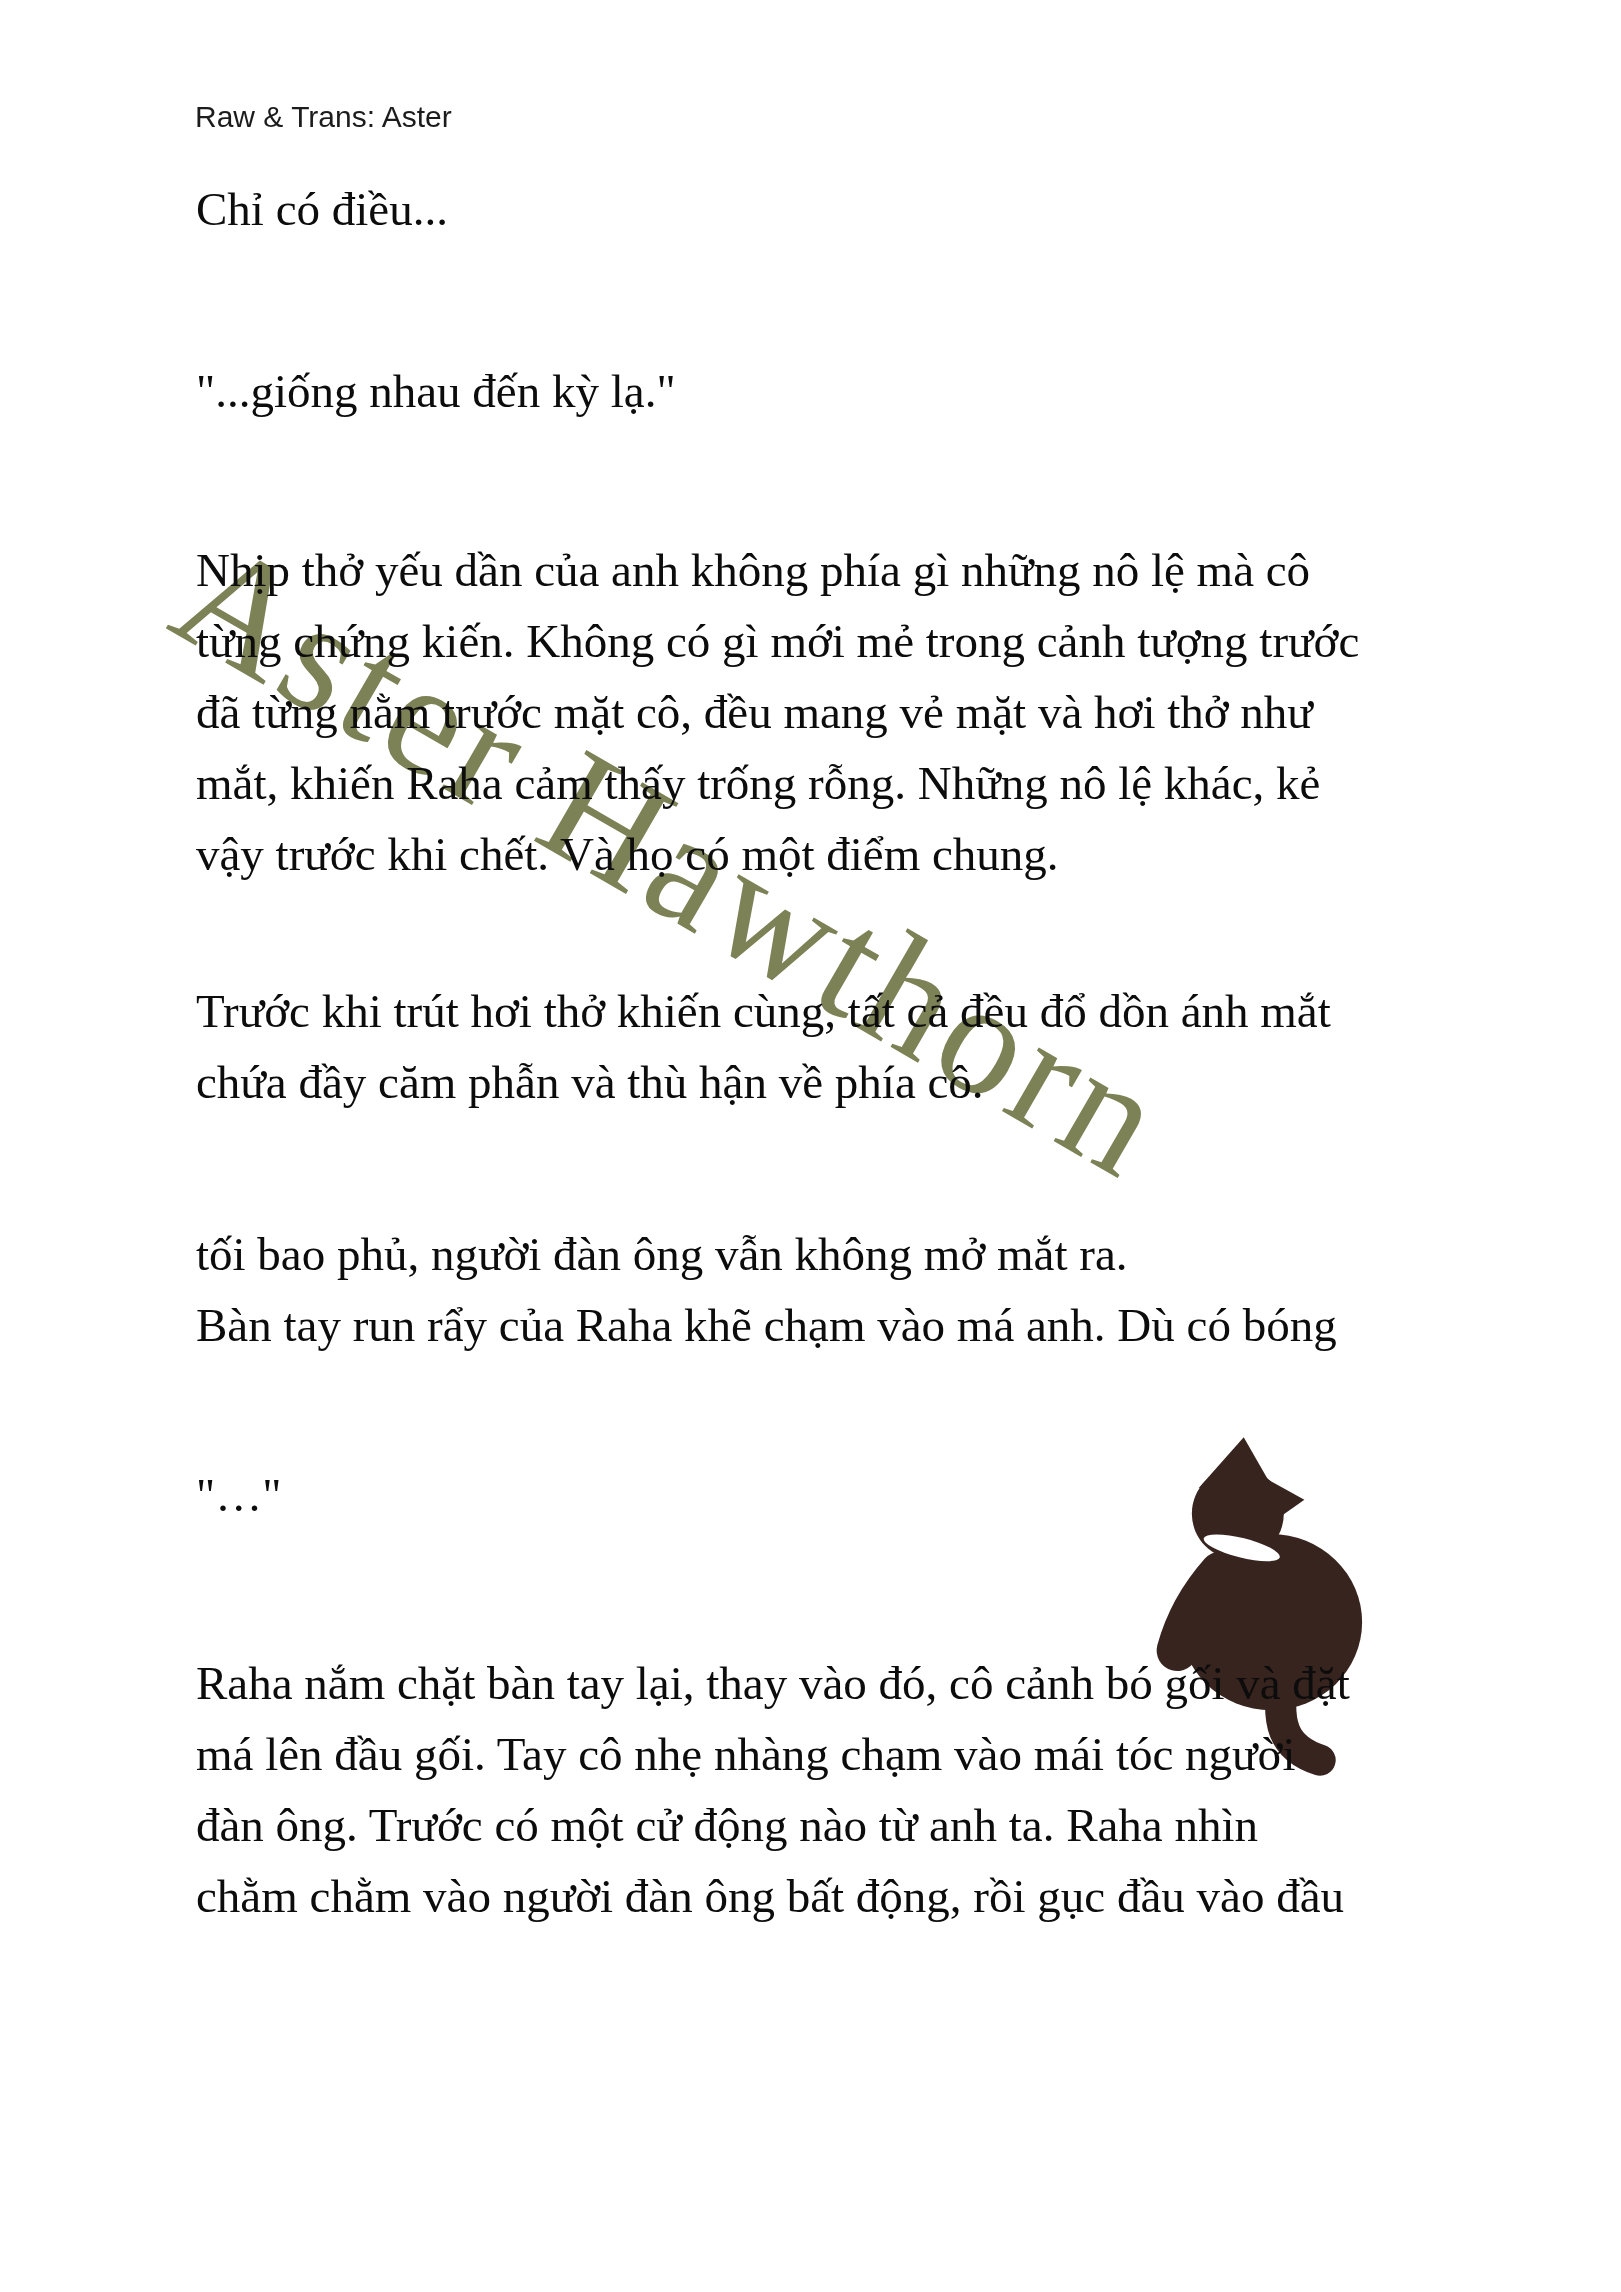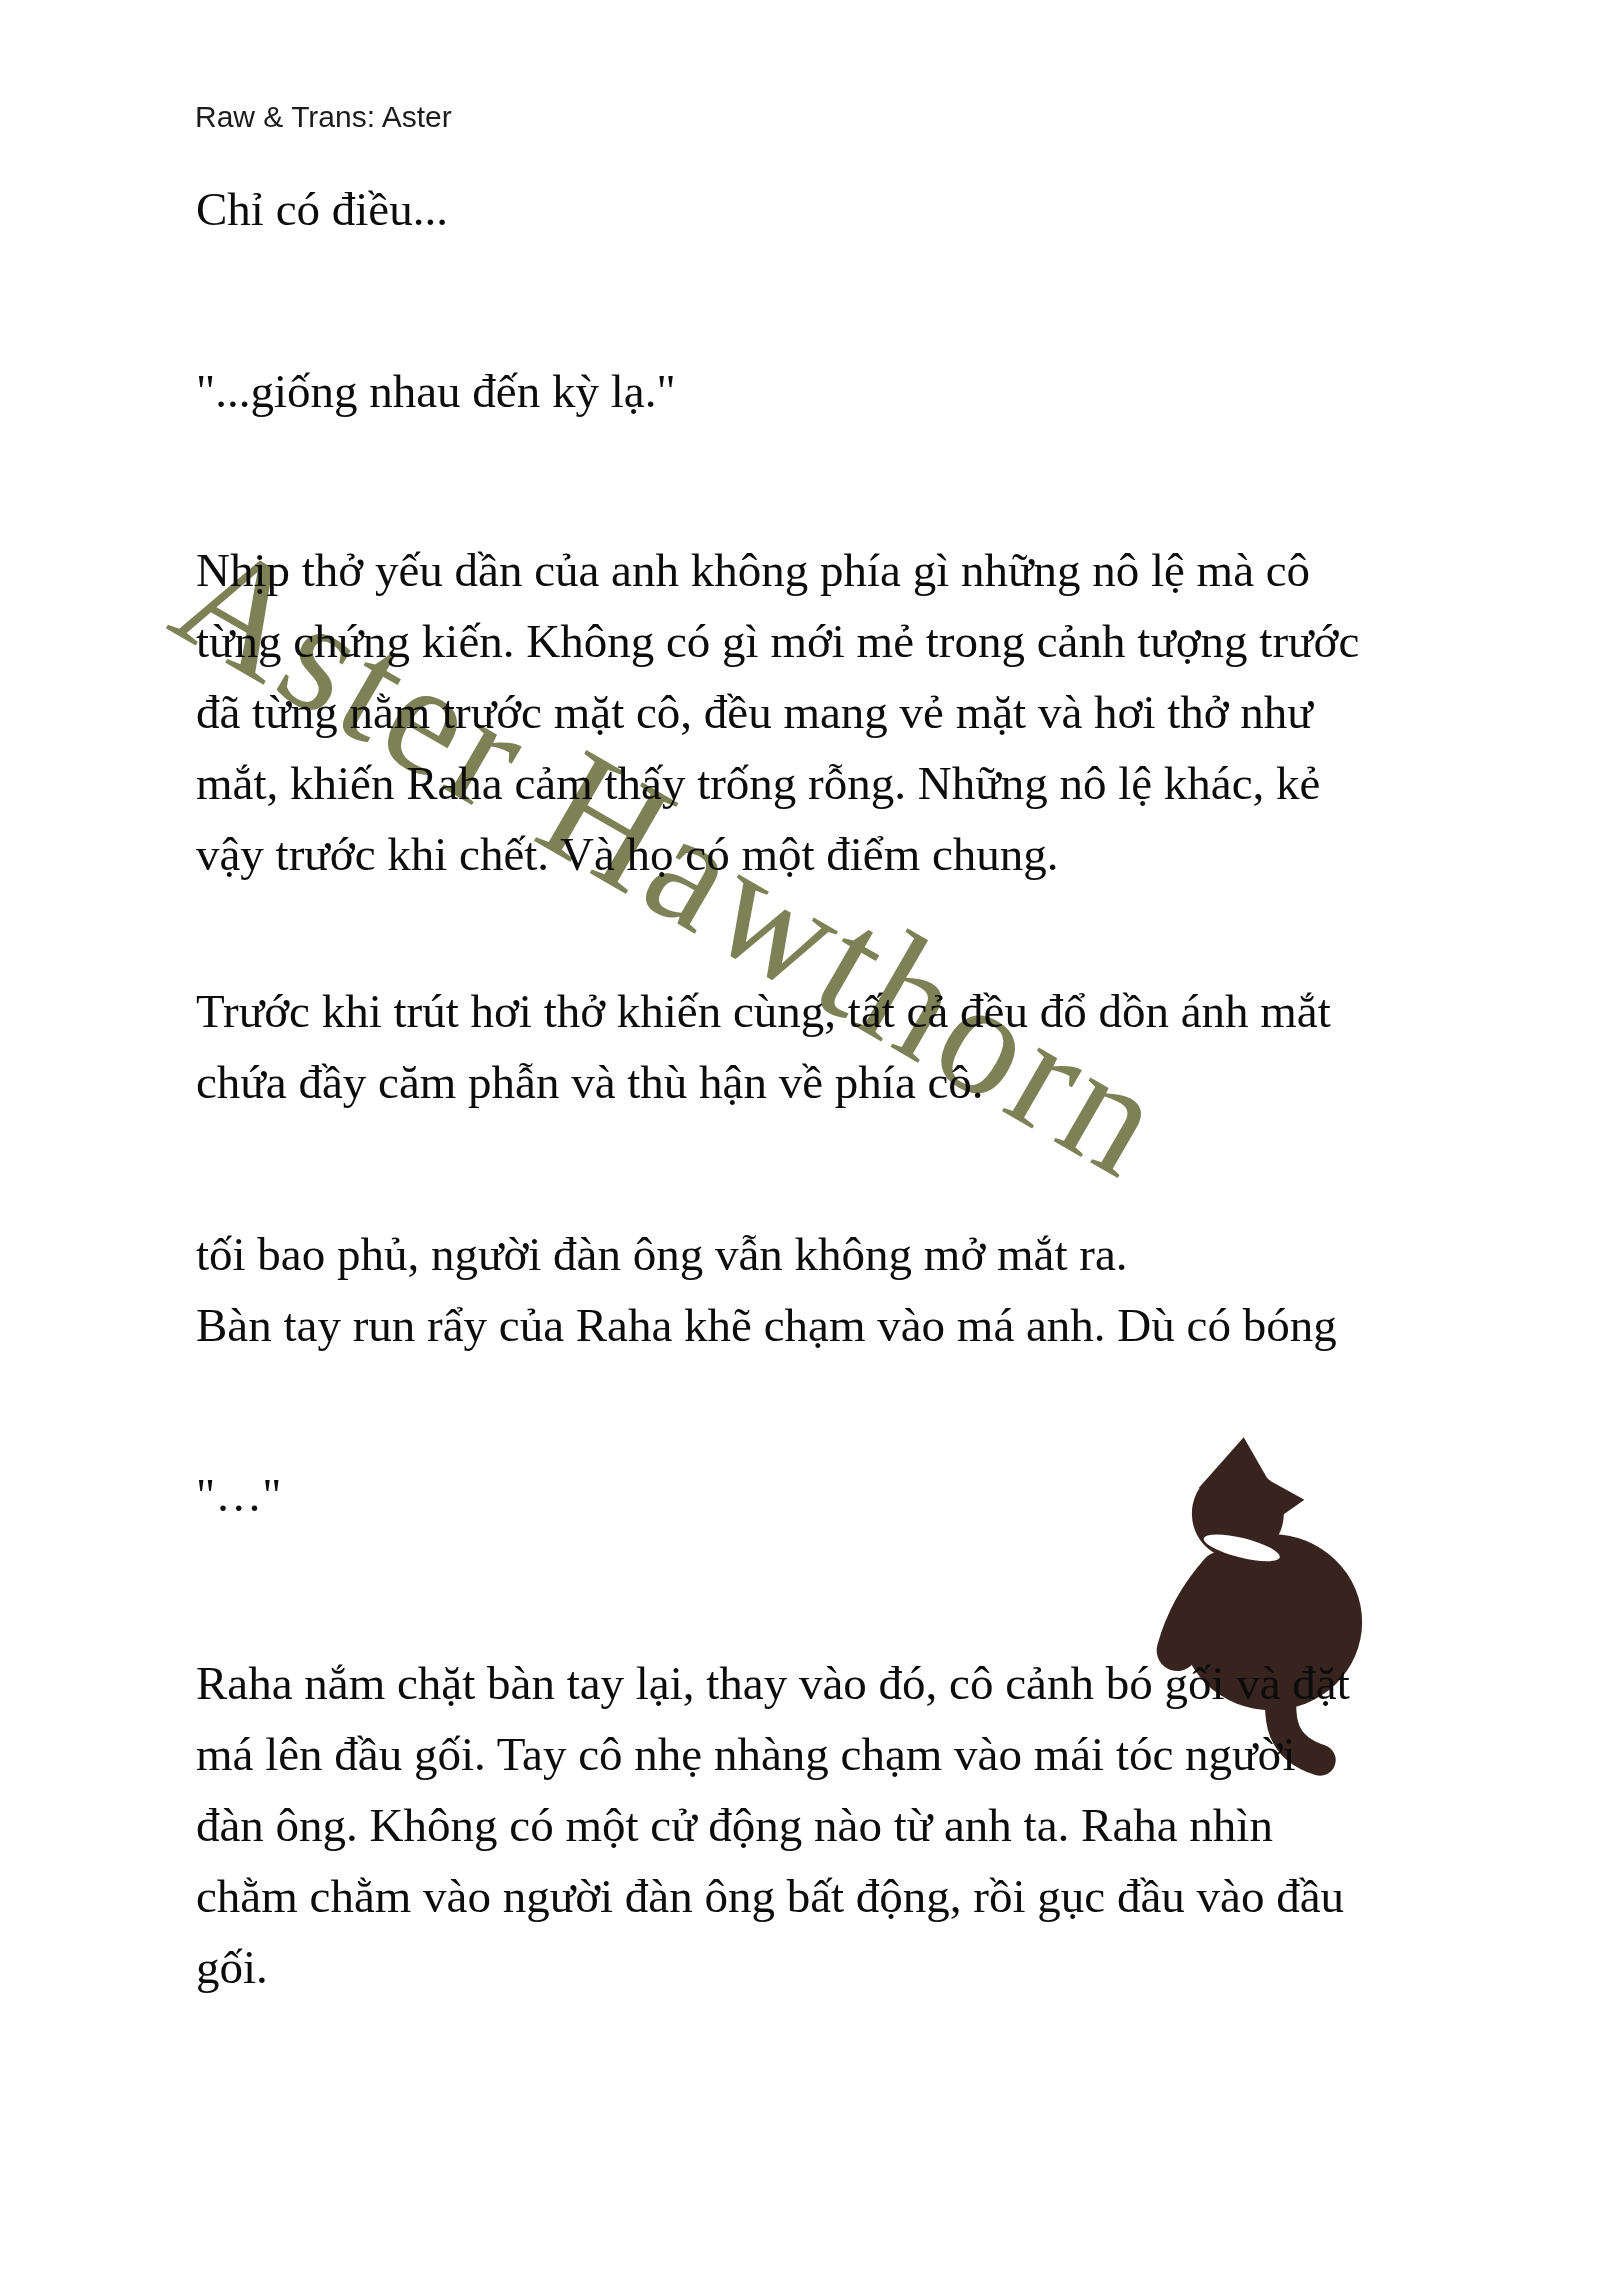--- a/index.html
+++ b/index.html
@@ -110,20 +110,19 @@
       <span class="line">Bàn tay run rẩy của Raha khẽ chạm vào má anh. Dù có bóng</span>
     </p>
 
     <p class="para" style="top:1460px">
       <span class="line">"…"</span>
     </p>
 
     <p class="para" style="top:1648px">
       <span class="line">Raha nắm chặt bàn tay lại, thay vào đó, cô cảnh bó gối và đặt</span>
       <span class="line">má lên đầu gối. Tay cô nhẹ nhàng chạm vào mái tóc người</span>
-      <span class="line">đàn ông. Không có một cử động nào từ anh ta. Raha nhìn</span>
+      <span class="line">đàn ông. Trước có một cử động nào từ anh ta. Raha nhìn</span>
       <span class="line">chằm chằm vào người đàn ông bất động, rồi gục đầu vào đầu</span>
-      <span class="line">gối.</span>
     </p>
 
   </div>
 </div>
 
 
 </body></html>

